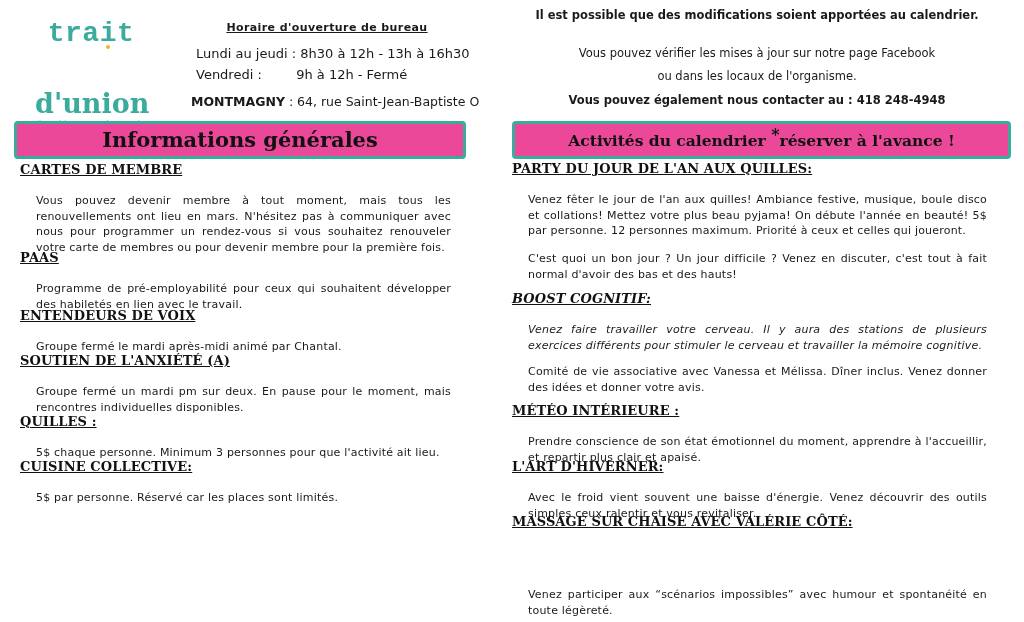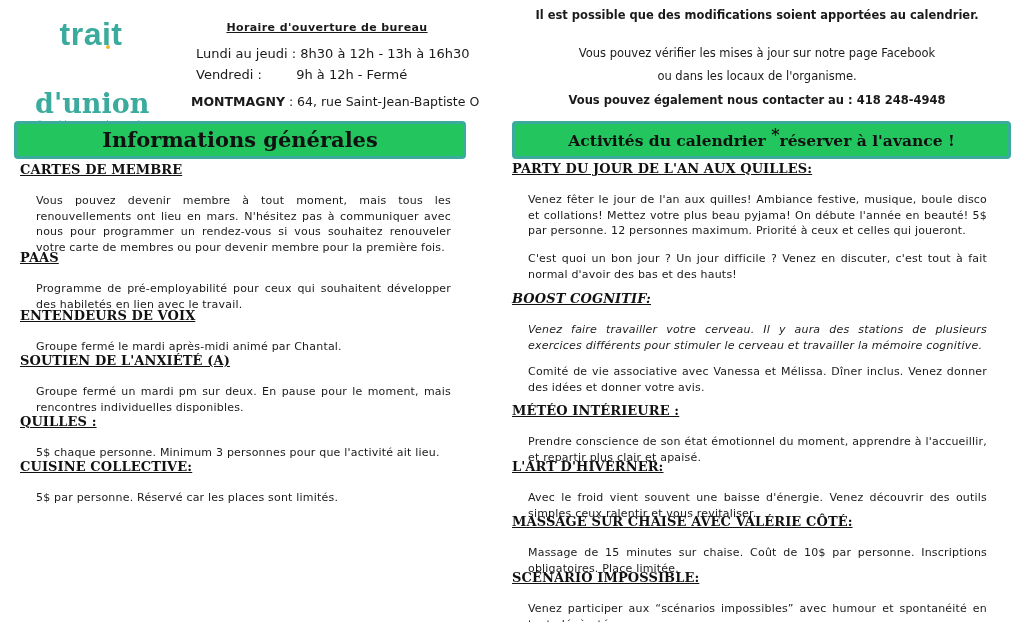--- a/index.html
+++ b/index.html
@@ -4,21 +4,21 @@
 <style>
   html, body { margin:0; padding:0; }
   body {
     width:1024px; height:622px; background:#ffffff; position:relative; overflow:hidden;
     font-family: "DejaVu Sans", sans-serif; color:#1a1a1a;
   }
   .abs { position:absolute; }
 
   
   .logo { left:35px; top:22px; width:112px; text-align:center; color:#3aab9c; }
-  .logo .l1 { font-family:Liberation Sans, sans-serif; font-size:32px; line-height:24px; font-weight:bold; letter-spacing:0.5px; position:relative; }
+  .logo .l1 { font-family:Liberation Mono, monospace; font-size:28px; line-height:24px; font-weight:bold; letter-spacing:0.5px; position:relative; }
   .logo .l2 { font-family:"DejaVu Serif", serif; font-size:27px; line-height:26px; font-weight:bold;margin-top:45px; }
   .logo .dot { position:absolute; width:4px; height:4px; border-radius:50%; background:#f0b429; left:71px; top:23px; }
   .logo .tag { font-size:7.2px; line-height:10px; font-weight:bold; color:#3aab9c; margin-top:2px; white-space:nowrap; }
 
   
   .hours-title { left:196px; top:21px; width:262px; text-align:center; font-size:11px; font-weight:bold; text-decoration:underline; letter-spacing:0.4px; }
   .hours-row { font-size:13px; line-height:16px; left:196px; }
   .hours-row .day { display:inline-block; }
   .hr1 { top:46px; }
   .hr2 { top:67px; }
@@ -28,21 +28,21 @@
 
   
   .notice { left:520px; width:474px; text-align:center; font-size:11.5px; white-space:nowrap; }
   .n1 { top:8px; font-weight:bold; }
   .n2 { top:46px; }
   .n3 { top:69px; }
   .n4 { top:93px; font-weight:bold; }
 
   
   .box {
-    border:3px solid #3aab9c; border-radius:4px; background:#22c55e; text-align:center;
+    border:3px solid #3aab9c; border-radius:4px; background:#ec4899; text-align:center;
     font-family:"DejaVu Serif", serif; font-weight:bold; color:#111;
   }
   .box-left { left:14px; top:121px; width:446px; height:32px; font-size:21px; line-height:32px; }
   .box-right { left:512px; top:121px; width:493px; height:32px; font-size:15.5px; line-height:33px; }
   .box-right .star { position:relative; top:-6px; font-size:16px; }
 
   
   .sec { position:absolute; }
   .sec h3 {
     margin:0; font-family:"DejaVu Serif", serif; font-weight:bold; font-size:13px; line-height:14px;
@@ -134,19 +134,17 @@
   <div class="sec" style="top:404px;">
     <h3>MÉTÉO INTÉRIEURE :</h3>
     <p>Prendre conscience de son état émotionnel du moment, apprendre à l'accueillir, et repartir plus clair et apaisé.</p>
   </div>
   <div class="sec" style="top:460px;">
     <h3>L'ART D'HIVERNER:</h3>
     <p>Avec le froid vient souvent une baisse d'énergie. Venez découvrir des outils simples ceux ralentir et vous revitaliser.</p>
   </div>
   <div class="sec" style="top:515px;">
     <h3>MASSAGE SUR CHAISE AVEC VALÉRIE CÔTÉ:</h3>
-    <p>Massage de 15 minutes sur chaise. Coût de 10$ par personne. Inscriptions obligatoires. Place limitée.</p>
   </div>
   <div class="sec" style="top:571px;">
-    <h3>SCÉNARIO IMPOSSIBLE:</h3>
     <p>Venez participer aux “scénarios impossibles” avec humour et spontanéité en toute légèreté.</p>
   </div>
 </div>
 
 </body></html>

